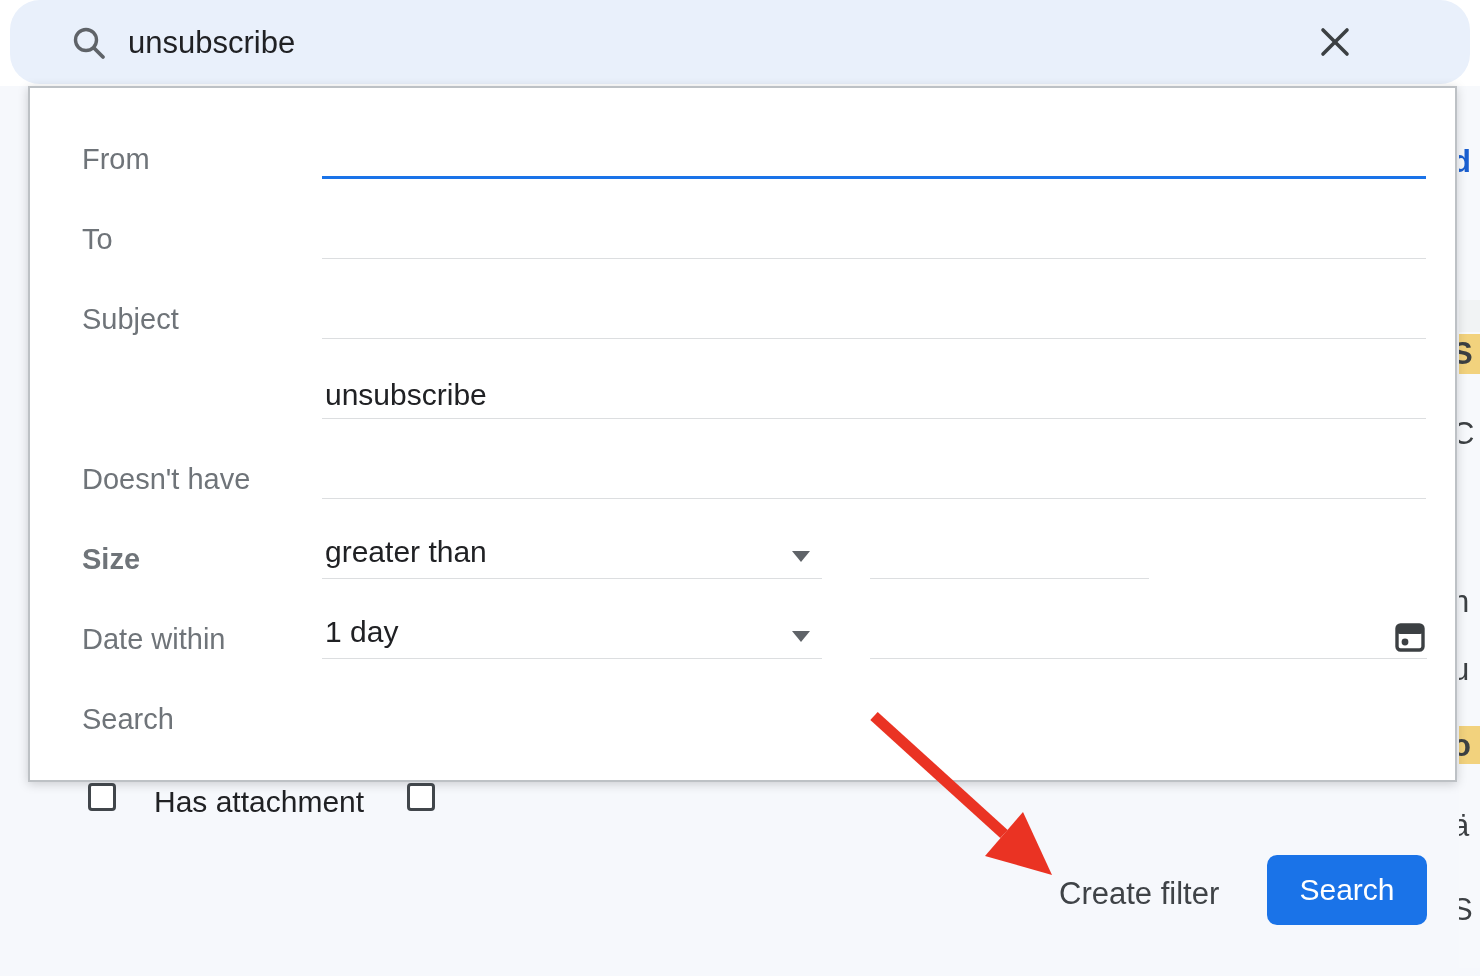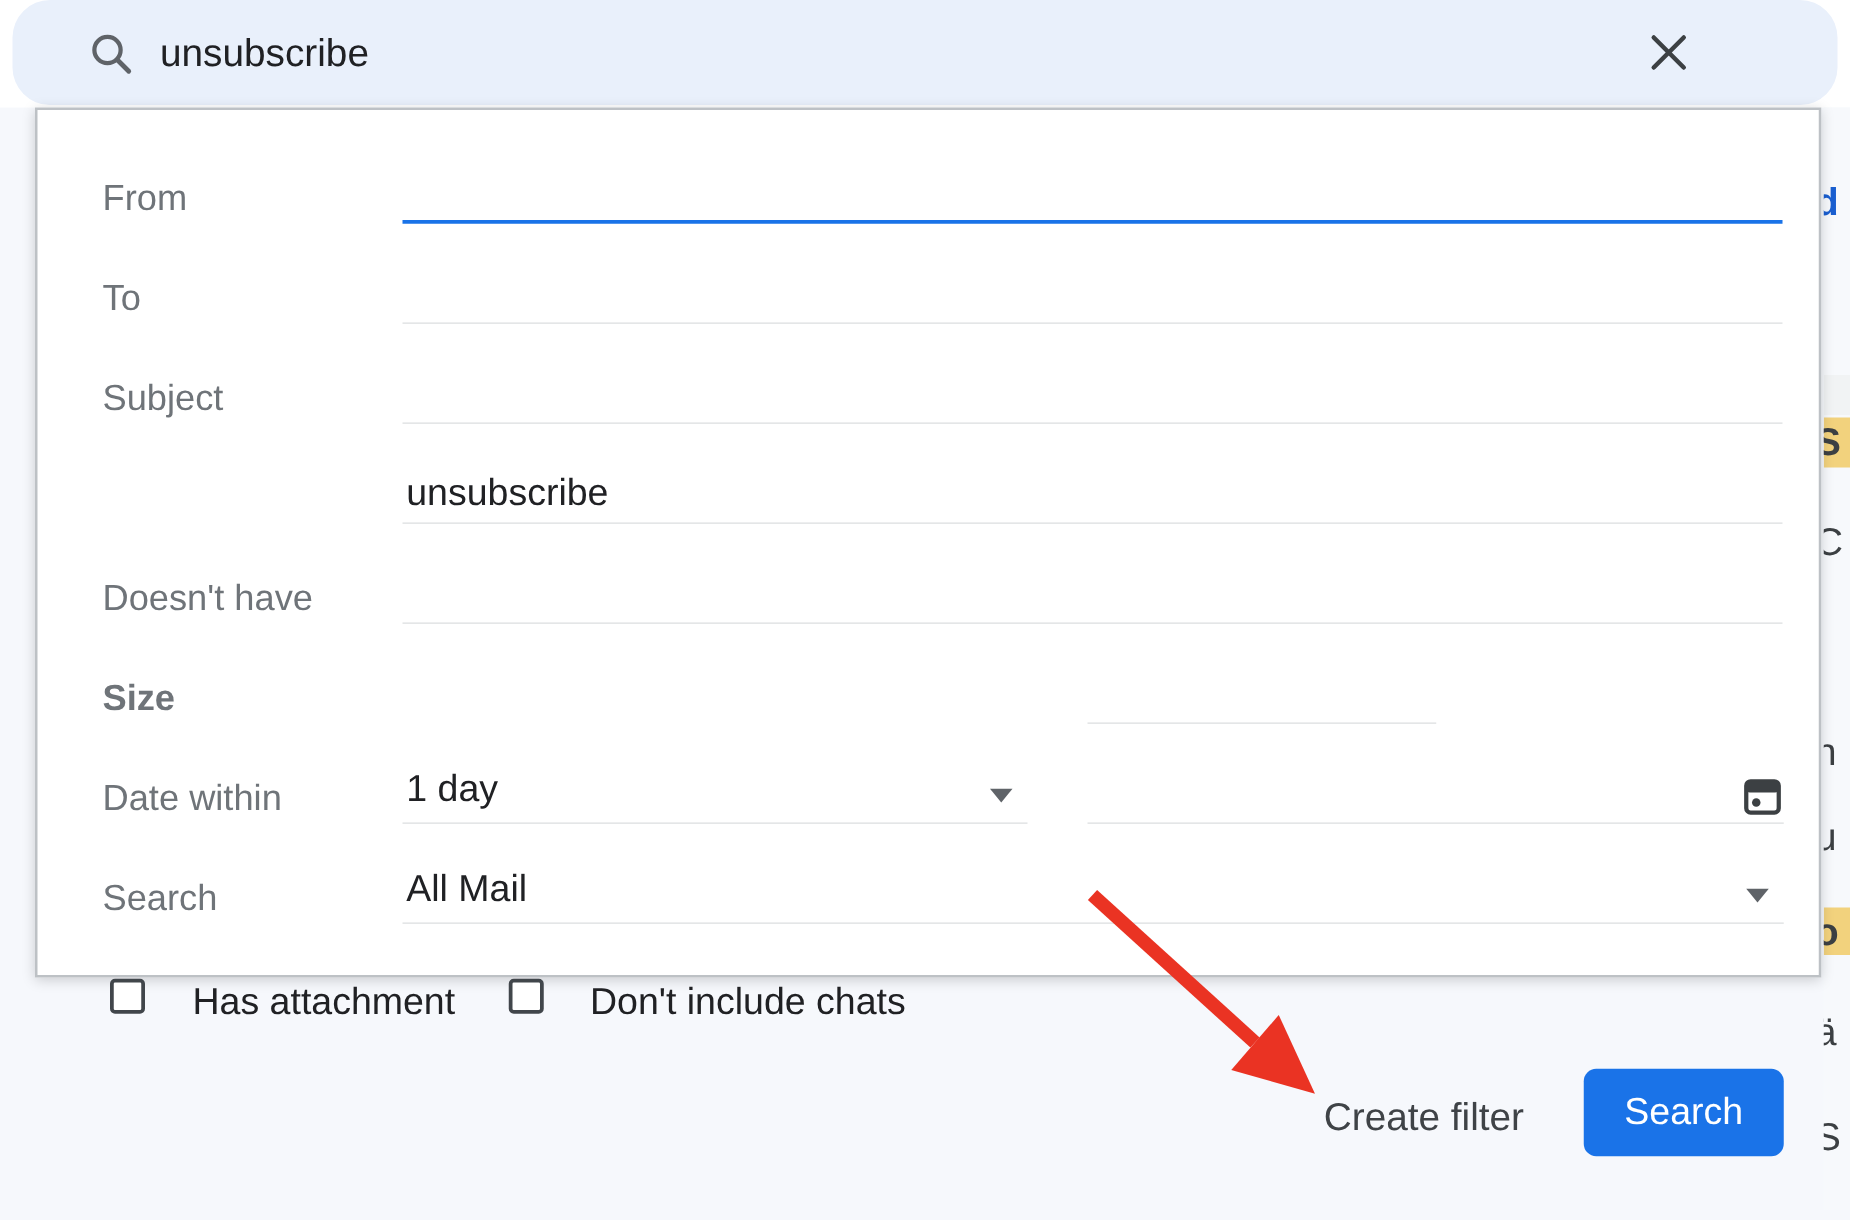--- a/index.html
+++ b/index.html
@@ -99,46 +99,45 @@
 
   <span class="lbl" style="top:215px;">Subject</span>
   <input class="line-input" style="left: 292px; top: 207px; width: 1104px;" value="">
 
   <input class="line-input" style="left: 292px; top: 287px; width: 1104px;" value="unsubscribe">
 
   <span class="lbl" style="top:375px;">Doesn't have</span>
   <input class="line-input" style="left: 292px; top: 367px; width: 1104px;" value="">
 
   <span class="lbl" style="top:455px;font-weight:bold;">Size</span>
+  <div class="select" style="left:292px; top:447px; width:500px;">
+    <span class="val">greater than</span>
+    <span class="caret"></span>
+  </div>
   <input class="line-input" style="left: 840px; top: 447px; width: 279px;" value="">
 
   <span class="lbl" style="top:535px;">Date within</span>
   <div class="select" style="left:292px; top:527px; width:500px;">
     <span class="val">1 day</span>
     <span class="caret"></span>
   </div>
   <input class="line-input" style="left: 840px; top: 527px; width: 557px;" value="">
   <span class="cal-btn">
     <svg width="32" height="32" viewBox="0 0 32 32">
       <rect x="3" y="4" width="26" height="25" rx="3.5" fill="none" stroke="#3c4043" stroke-width="3.4"></rect>
       <rect x="3" y="4" width="26" height="9" rx="3" fill="#3c4043"></rect>
       <circle cx="11" cy="21" r="3.4" fill="#3c4043"></circle>
     </svg>
   </span>
 
   <span class="lbl" style="top:615px;">Search</span>
-  <div class="select" style="left:292px; top:607px; width:1105px;">
-    <span class="val">All Mail</span>
-    <span class="caret"></span>
-  </div>
 
   <span class="checkbox" style="left:58px; top:695px;"></span>
   <span class="cb-label" style="left:124px; top:697px;">Has attachment</span>
   <span class="checkbox" style="left:377px; top:695px;"></span>
-  <span class="cb-label" style="left:442px; top:697px;">Don't include chats</span>
 
   <span class="create-filter">Create filter</span>
   <button class="search-btn">Search</button>
 </div>
 
 <svg class="arrow-svg">
   <line x1="874" y1="716" x2="1004" y2="834" stroke="#ea3323" stroke-width="11"></line>
   <polygon points="1052,875 985,856 1023,812" fill="#ea3323"></polygon>
 </svg>
 

